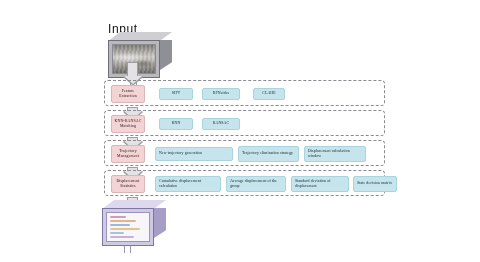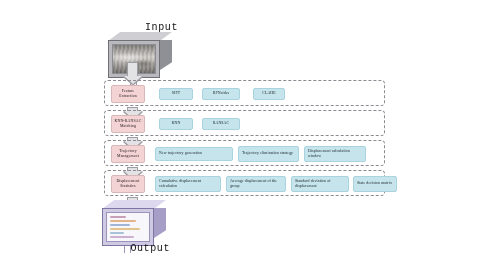--- a/index.html
+++ b/index.html
@@ -9,25 +9,25 @@
     font-family:"Liberation Serif", serif;
     color:#1a1a1a;
     overflow:hidden;
     position:relative;
   }
   #stage{position:absolute;left:0;top:0;width:480px;height:262px;}
 
   
   .io-label{
     position:absolute;
-    font-family:Liberation Mono, monospace;
-    font-size:10px;
+    font-family:Liberation Sans, sans-serif;
+    font-size:12px;
     letter-spacing:.6px;
     color:#111;
-    text-align:right;
+    text-align:left;
     white-space:nowrap;
   }
   #input-label{left:108px;top:22px;width:70px;}
   #output-label{left:100px;top:243px;width:70px;}
 
   
   .box3d{position:absolute;}
   .box3d .face{
     position:absolute;left:0;top:8px;
     width:52px;height:38px;
@@ -237,15 +237,14 @@
       <span class="ln" style="left:3px;top:15px;width:30px;background:#e0c48c;"></span>
       <span class="ln" style="left:3px;top:19px;width:14px;background:#a8c3d9;"></span>
       <span class="ln" style="left:3px;top:23px;width:24px;background:#cbb0d0;"></span>
     </div>
     <div class="stand">
         <i></i>
         <i></i>
       </div>
   </div>
 
-  <div class="io-label" id="output-label">Output</div>
 
 </div>
 
 </body></html>

